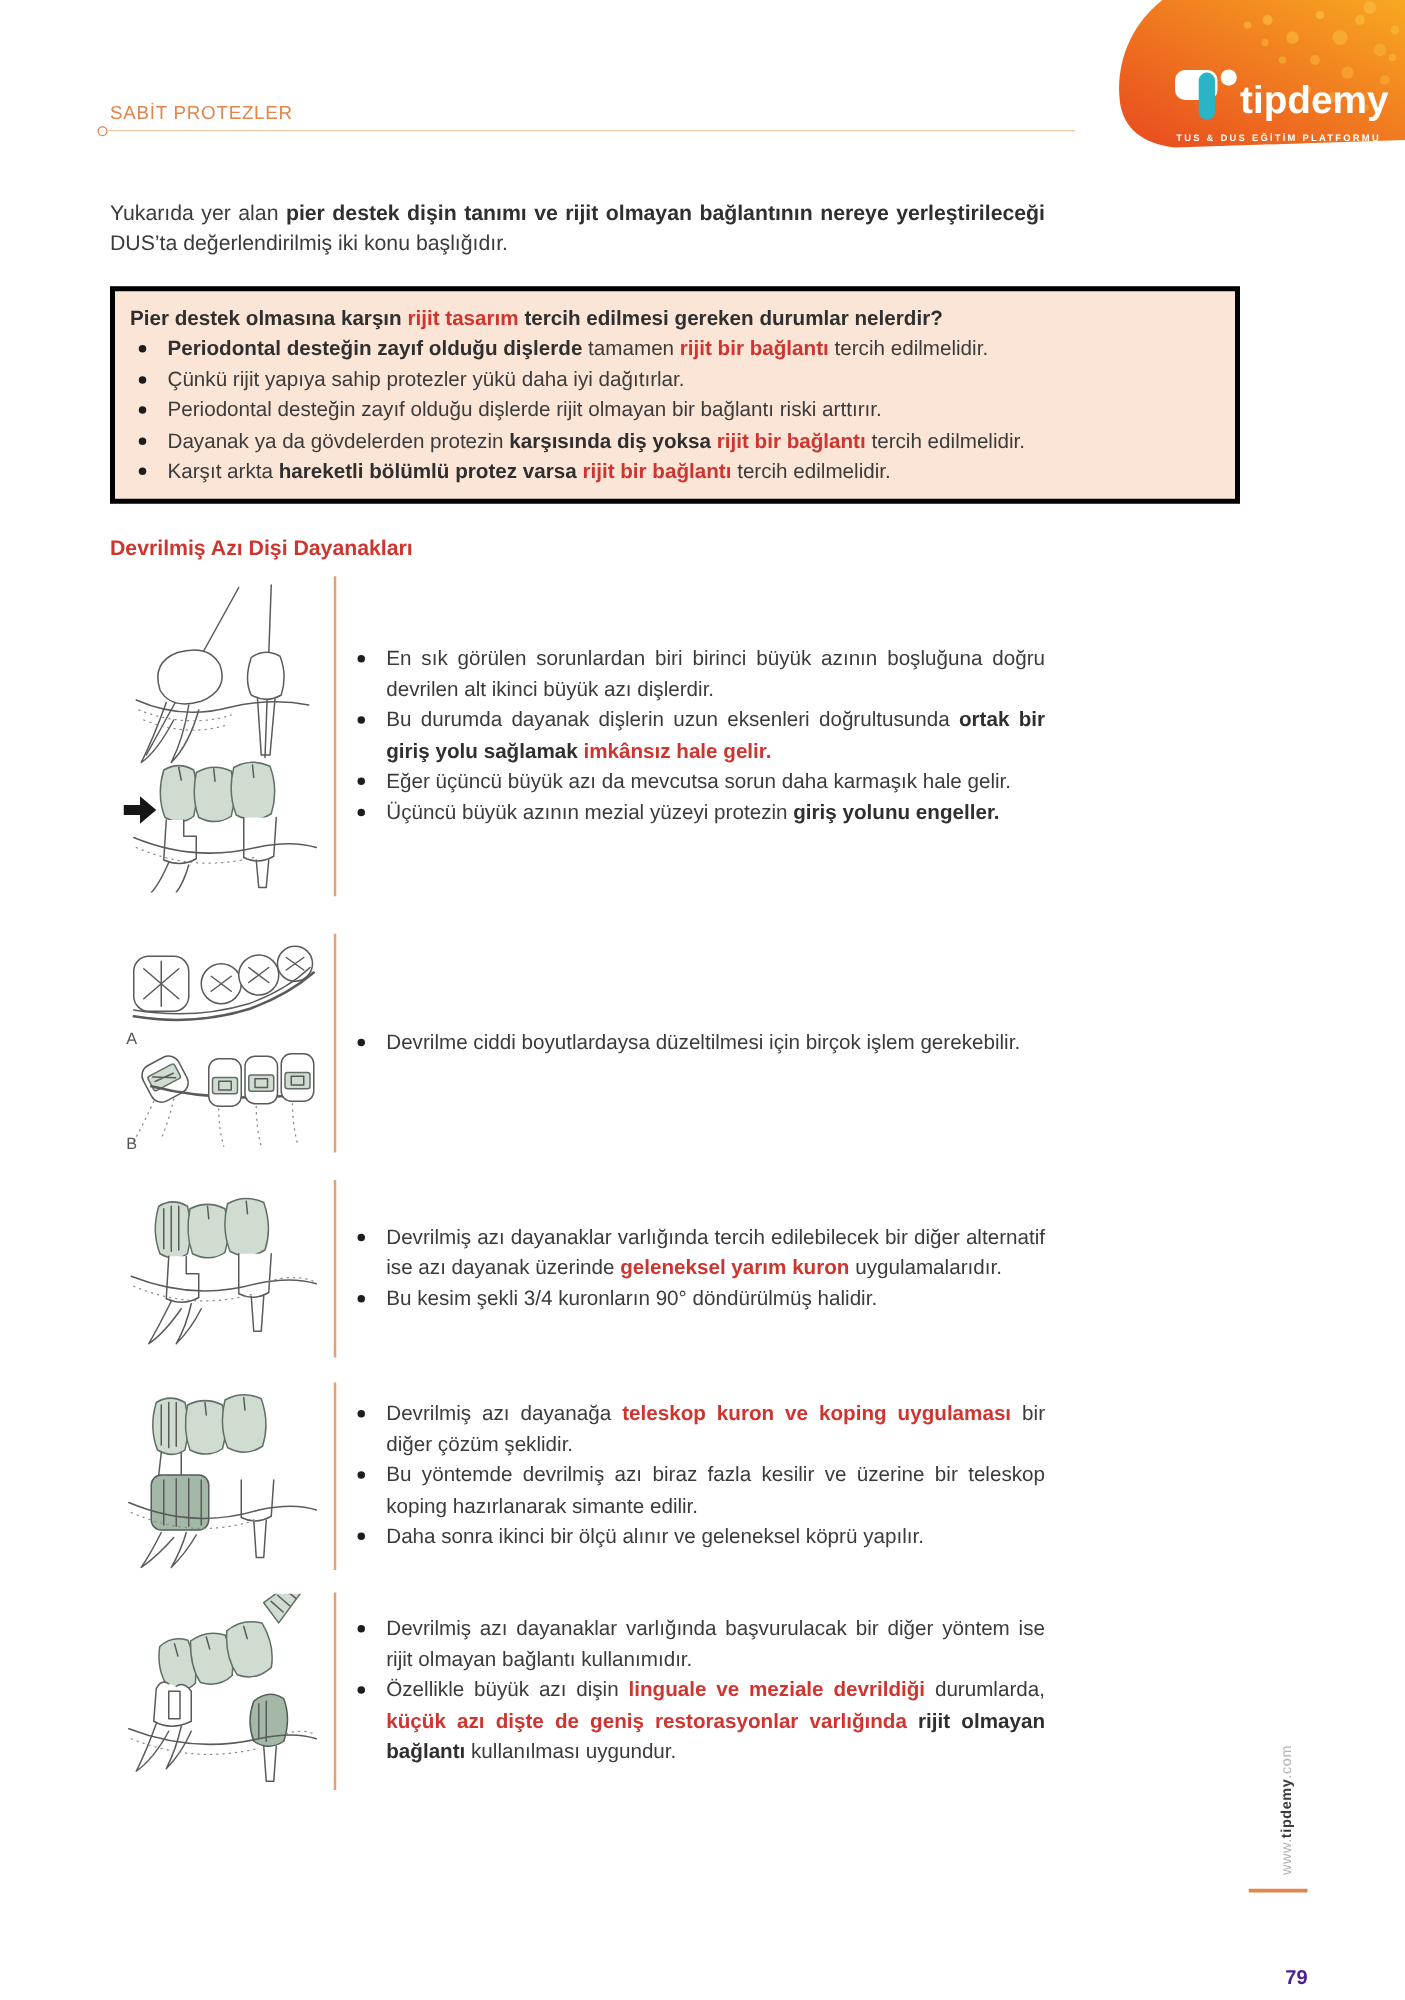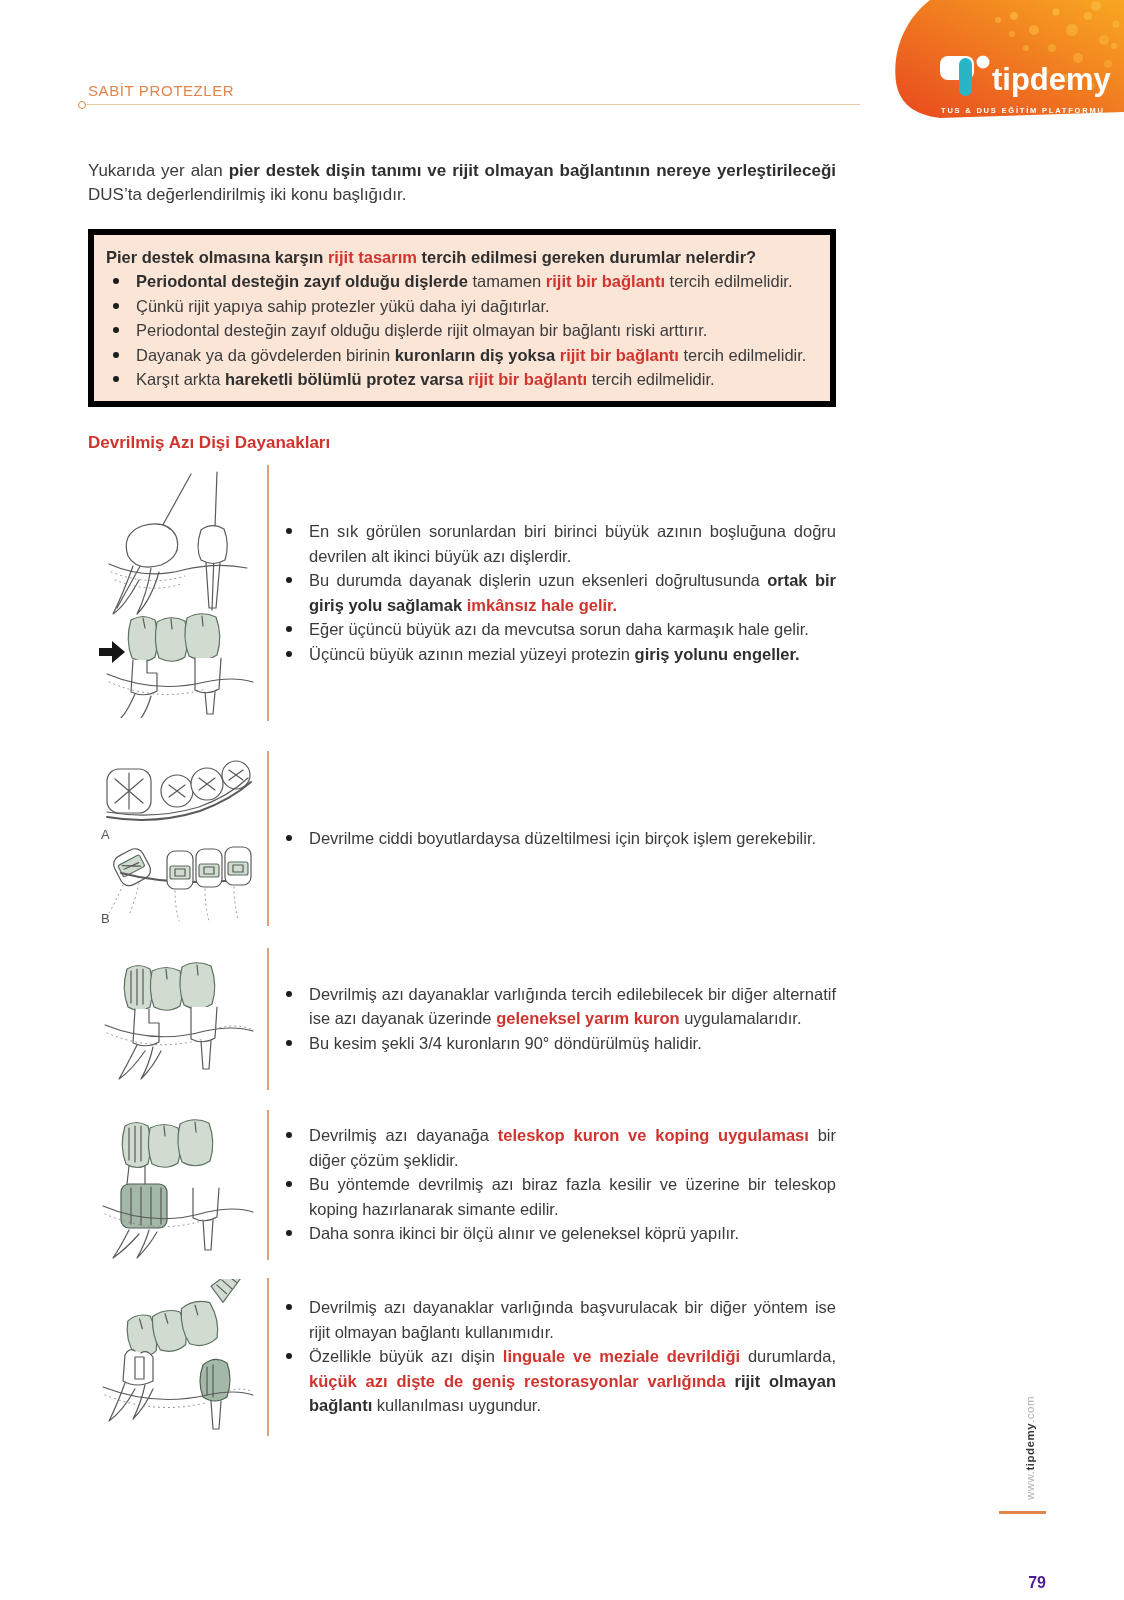--- a/index.html
+++ b/index.html
@@ -21,22 +21,22 @@
     position:absolute;top:-3px;left:-8px;width:6px;height:6px;border:1px solid #e2854c;
     border-radius:50%;background:#fff;
   }
   
   .logo{position:absolute;top:0;right:0;width:258px;height:128px;}
   
   .main{position:absolute;top:142px;left:88px;width:748px;}
   .intro{font-size:17px;line-height:24px;text-align:justify;}
   
   .question-box{
-    margin-top:22px;border:6px solid #000000;background:#fbe5d7;
-    padding:10px 14px 9px 12px;box-sizing:border-box;width:748px;
+    margin-top:22px;border:4px solid #000000;background:#fbe5d7;
+    padding:10px 14px 9px 12px;box-sizing:border-box;width:904px;
   }
   .qb-title{font-size:16.5px;font-weight:700;line-height:24px;color:#2f2f2f;}
   .qb-list{}
   .qb-item{display:flex;}
   .dot-cell{flex:0 0 30px;padding-top:9px;padding-left:7px;box-sizing:border-box;}
   .dot{width:6px;height:6px;border-radius:50%;background:#1d1d1d;display:block;}
   .qb-text{flex:1;font-size:16.5px;line-height:24.5px;text-align:justify;}
   
   .section-heading{margin-top:26px;font-size:17px;font-weight:700;color:#d0342e;}
   
@@ -146,21 +146,21 @@
       <div class="qb-item">
         <span class="dot-cell">
             <span class="dot"></span>
           </span>
         <div class="qb-text"><span>Periodontal desteğin zayıf olduğu dişlerde rijit olmayan bir bağlantı riski arttırır.</span></div>
       </div>
       <div class="qb-item">
         <span class="dot-cell">
             <span class="dot"></span>
           </span>
-        <div class="qb-text"><span>Dayanak ya da gövdelerden birinin </span><span class="sg-b">kuronların diş yoksa</span><span> </span><span class="sg-rb">rijit bir bağlantı</span><span> tercih edilmelidir.</span></div>
+        <div class="qb-text"><span>Dayanak ya da gövdelerden protezin </span><span class="sg-b">karşısında diş yoksa</span><span> </span><span class="sg-rb">rijit bir bağlantı</span><span> tercih edilmelidir.</span></div>
       </div>
       <div class="qb-item">
         <span class="dot-cell">
             <span class="dot"></span>
           </span>
         <div class="qb-text"><span>Karşıt arkta </span><span class="sg-b">hareketli bölümlü protez varsa</span><span> </span><span class="sg-rb">rijit bir bağlantı</span><span> tercih edilmelidir.</span></div>
       </div>
     </div>
   </div>
 

